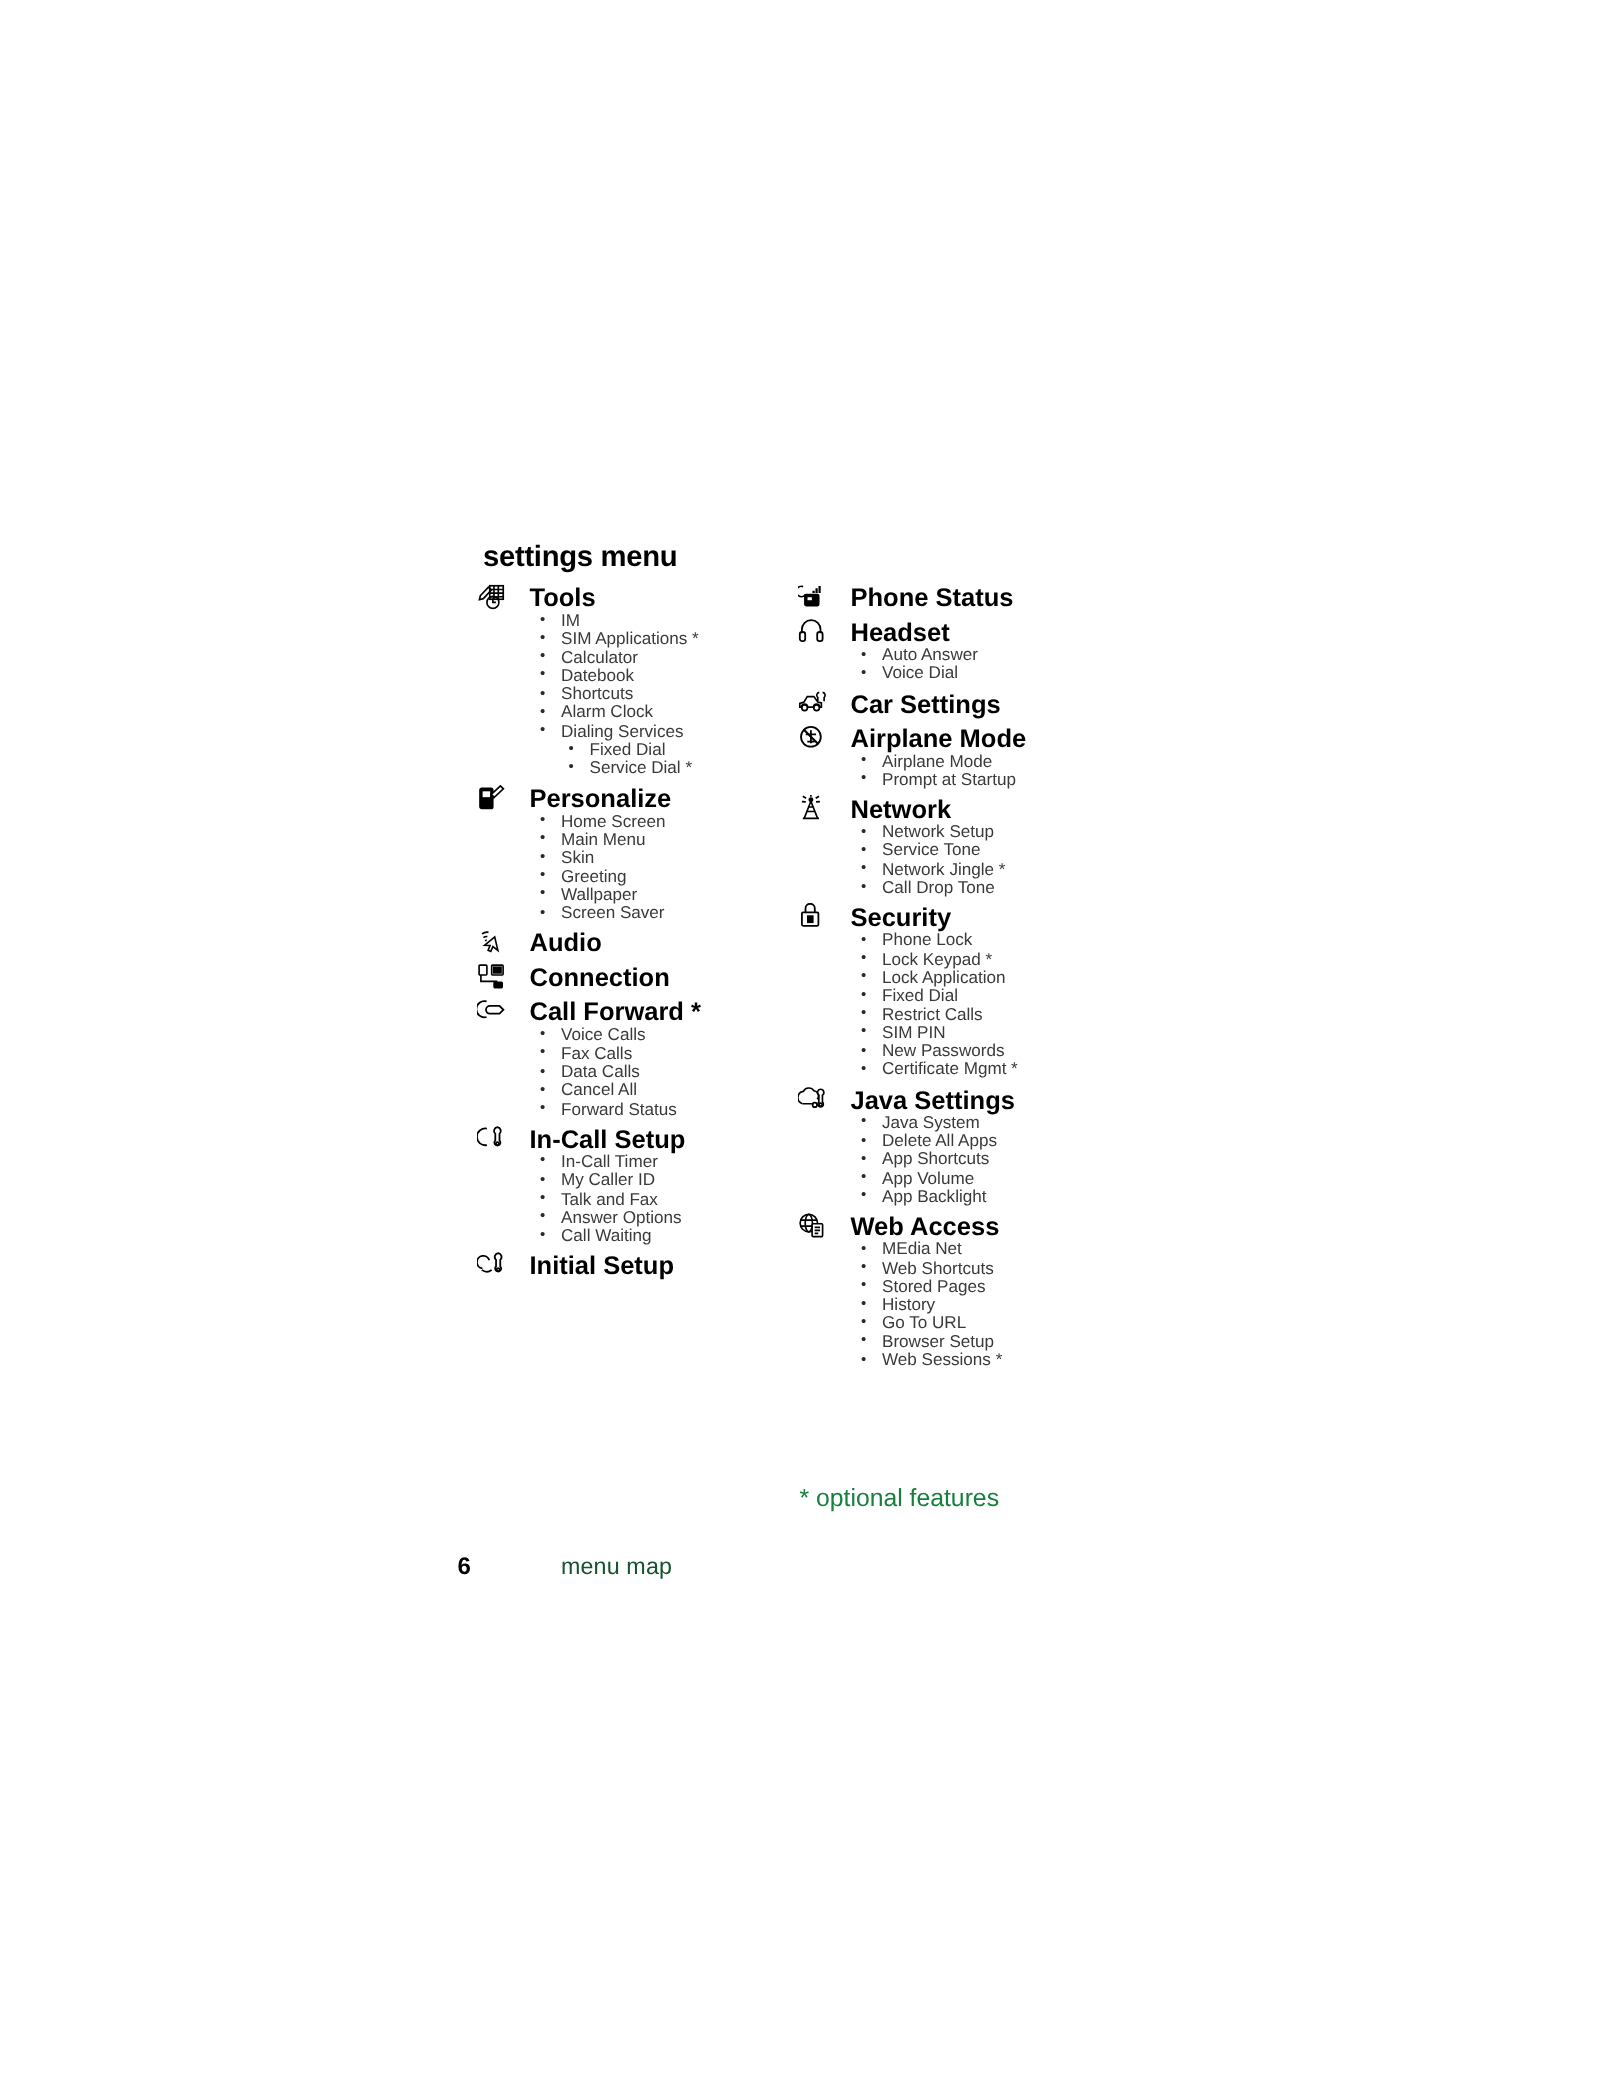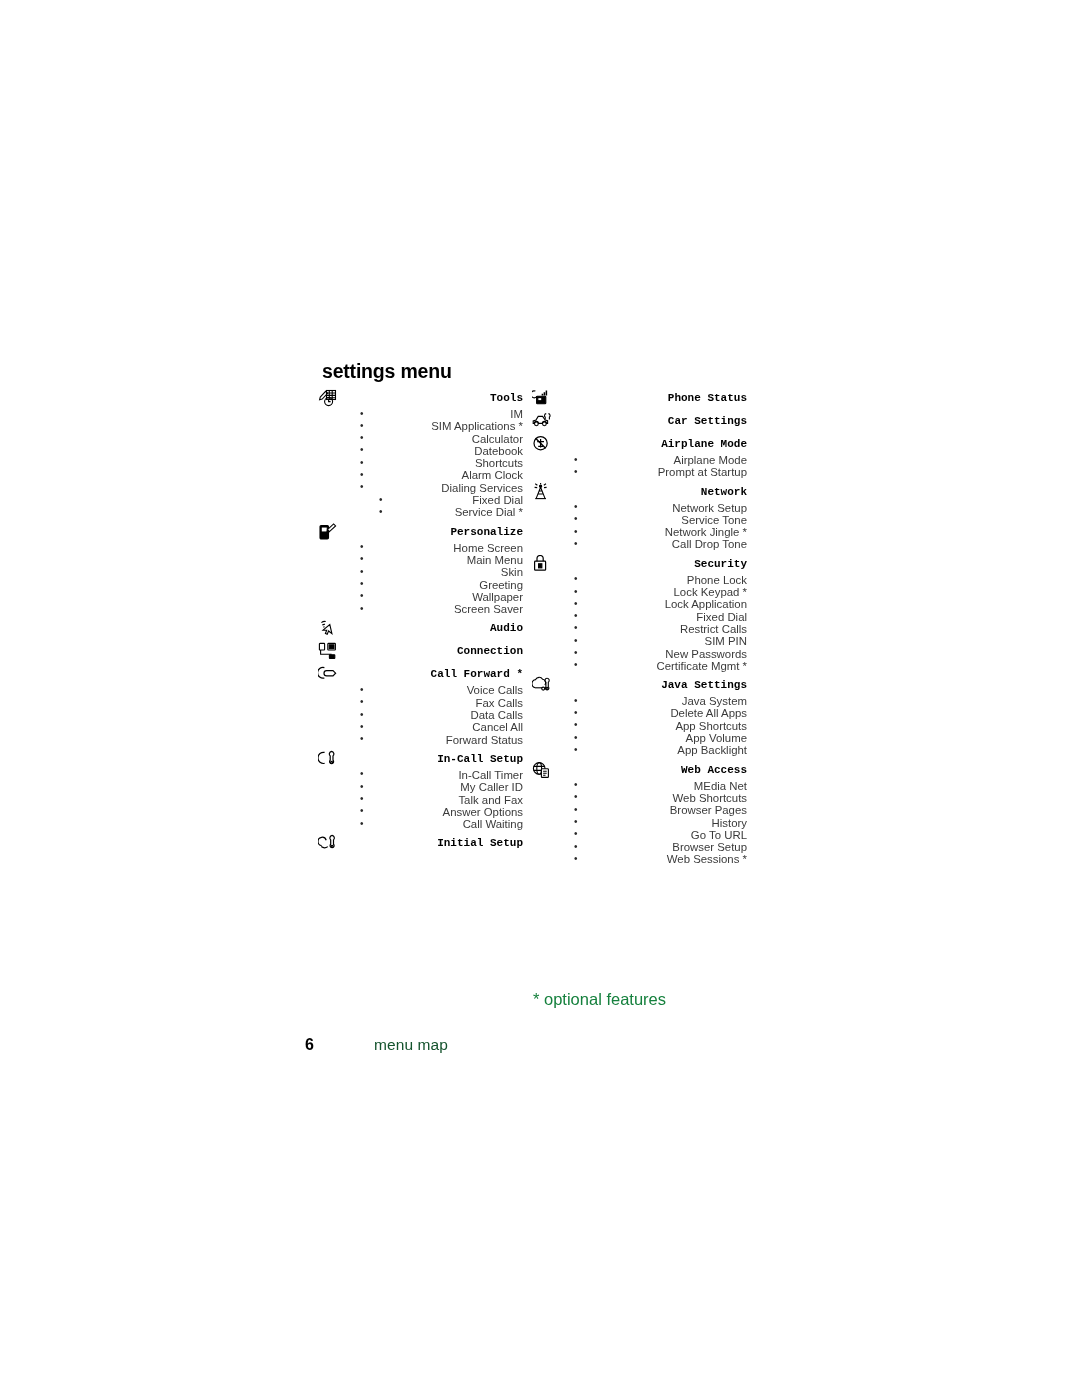--- a/index.html
+++ b/index.html
@@ -14,21 +14,20 @@
     font-family: "Liberation Sans", sans-serif;
     color: #231f20;
     overflow: hidden;
   }
 
   #page {
     position: absolute;
     left: 0; top: 0;
     width: 1080px;
     height: 1397px;
-    text-align: right;
   }
 
   
   .page-title {
     position: absolute;
     left: 322px;
     top: 360px;
     font-size: 19.5px;
     font-weight: bold;
     letter-spacing: -0.2px;
@@ -63,26 +62,25 @@
     top: -3px;
     width: 26px;
     height: 19px;
     display: block;
   }
   .sec-icon svg { display: block; }
 
   .sec-title {
     display: block;
     margin-left: 35px;
-    font-size: 11px;
+    font-size: 17px;
     font-weight: bold;
     line-height: 13px;
     color: #000;
     white-space: nowrap;
-    font-family: Liberation Mono, monospace;
   }
 
   ul.items {
     list-style: none;
     margin: 0;
     padding: 0;
     margin-left: 35px;
   }
   ul.items li {
     position: relative;
@@ -297,20 +295,38 @@
       <path d="M3.4 2.1 a3.4 3.4 0 1 0 1.6 5.2"></path>
       <rect x="4.6" y="7.3" width="9.2" height="7.4" rx="0.8" fill="#000"></rect>
       <rect x="5.8" y="8.6" width="4" height="3.1" fill="#fff"></rect>
       <path d="M10.4 6.4v-1.6M12.4 6.4v-3.2M14.4 6.4v-4.8" stroke-width="1.5"></path>
     </g>
             </svg>
           </span>
           <span class="sec-title">Phone Status</span>
         </div>
       </div>
+      <div class="section">
+        <div class="sec-head">
+          <span class="sec-icon">
+            <svg width="26" height="19" viewBox="0 0 26 19">
+    <g fill="none" stroke="#000" stroke-width="1.2">
+      <path d="M2.6 10.2 V7.6 a6.2 6.2 0 0 1 12.4 0 v2.6"></path>
+      <rect x="1.2" y="9.2" width="3.6" height="6.2" rx="1.6"></rect>
+      <rect x="12.8" y="9.2" width="3.6" height="6.2" rx="1.6"></rect>
+    </g>
+            </svg>
+          </span>
+          <span class="sec-title">Headset</span>
+        </div>
+        <ul class="items">
+          <li>Auto Answer</li>
+          <li>Voice Dial</li>
+        </ul>
+      </div>
       <div class="section tight">
         <div class="sec-head">
           <span class="sec-icon">
             <svg width="26" height="19" viewBox="0 0 26 19">
     <g fill="none" stroke="#000" stroke-width="1.1">
       <path d="M1.2 11.4 h1.2 a2 2 0 0 1 4 0 h4 a2 2 0 0 1 4 0 h1.2 v-2.8 l-2.4 -0.6 l-2.6 -3.6 h-4.4 l-2.2 3.6 l-2.8 0.9 z"></path>
       <circle cx="4.4" cy="11.8" r="1.9"></circle>
       <circle cx="12.4" cy="11.8" r="1.9"></circle>
       <path d="M14.2 1.6 a2 2 0 0 0 -1 3.5 v2.4"></path>
       <path d="M16.4 1.6 a2 2 0 0 1 1 3.5 v2.4"></path>
@@ -417,21 +433,21 @@
       <rect x="9.4" y="7.8" width="7" height="8.6" rx="0.7" fill="#fff"></rect>
       <path d="M11.1 10.2 h3.6 M11.1 12.2 h3.6 M11.1 14.2 h2.4"></path>
     </g>
             </svg>
           </span>
           <span class="sec-title">Web Access</span>
         </div>
         <ul class="items">
           <li>MEdia Net</li>
           <li>Web Shortcuts</li>
-          <li>Browser Pages</li>
+          <li>Stored Pages</li>
           <li>History</li>
           <li>Go To URL</li>
           <li>Browser Setup</li>
           <li>Web Sessions *</li>
         </ul>
       </div>
     </div>
 
   <div class="footnote">* optional features</div>
 

